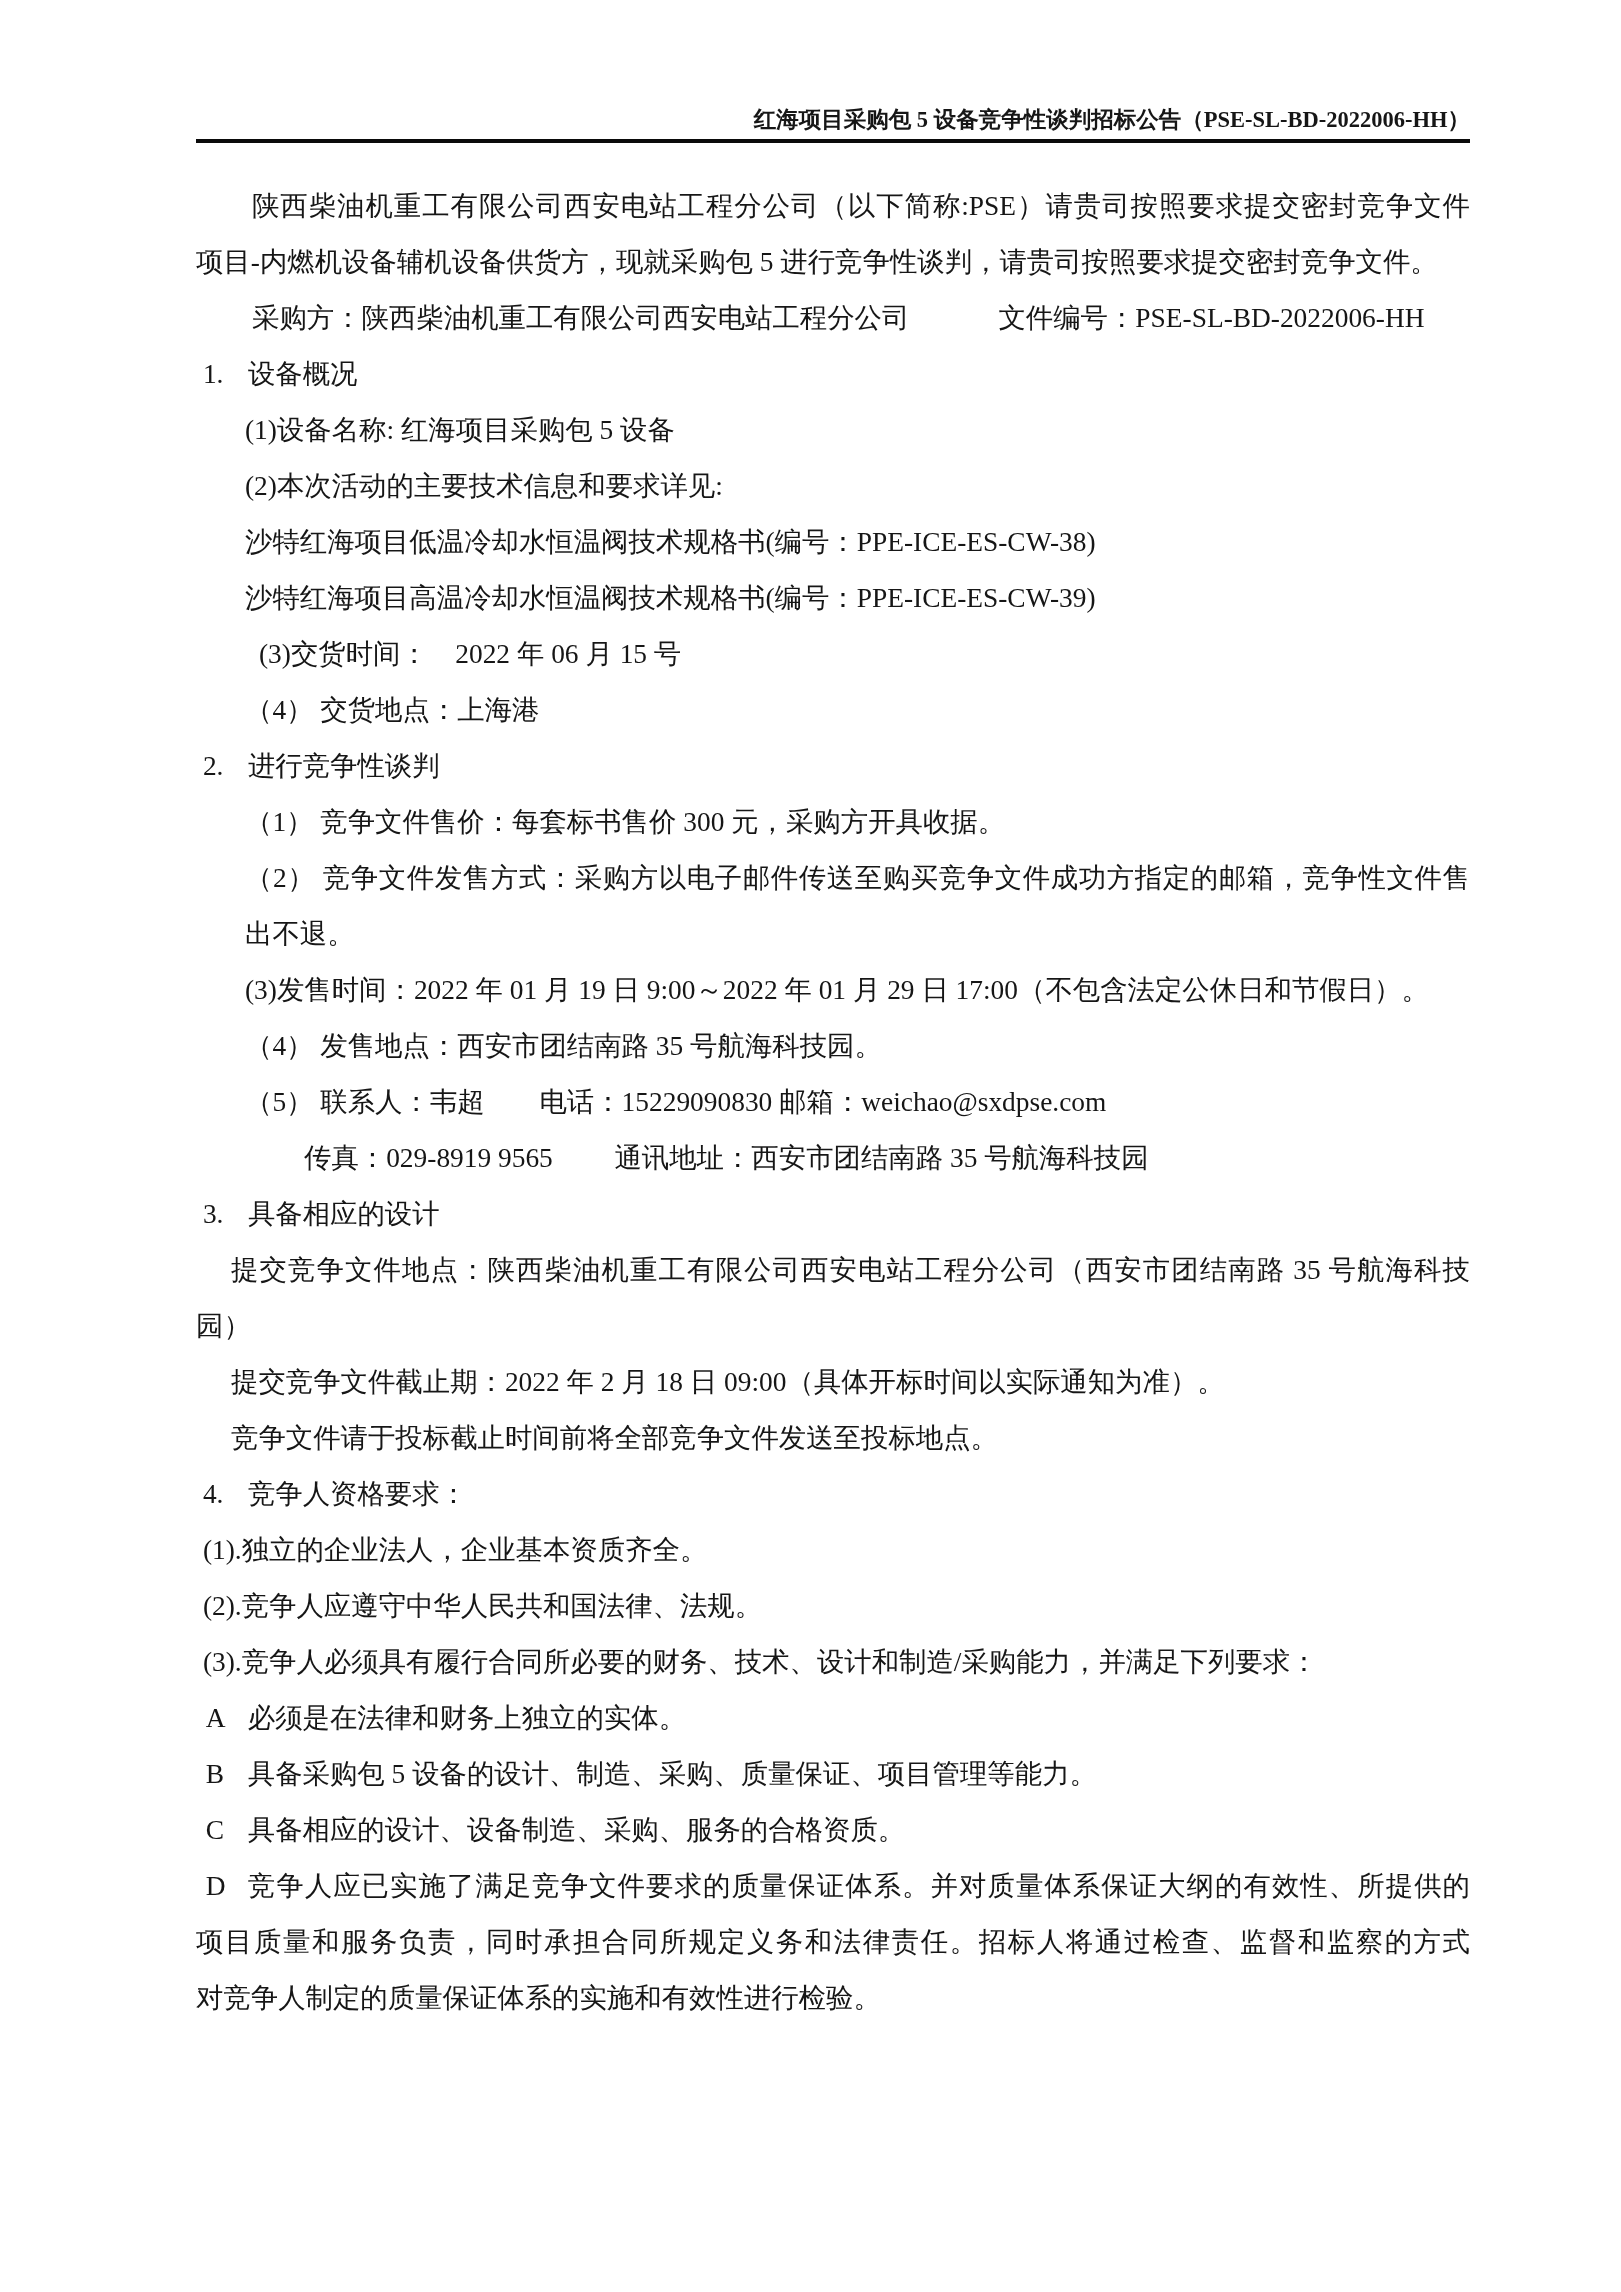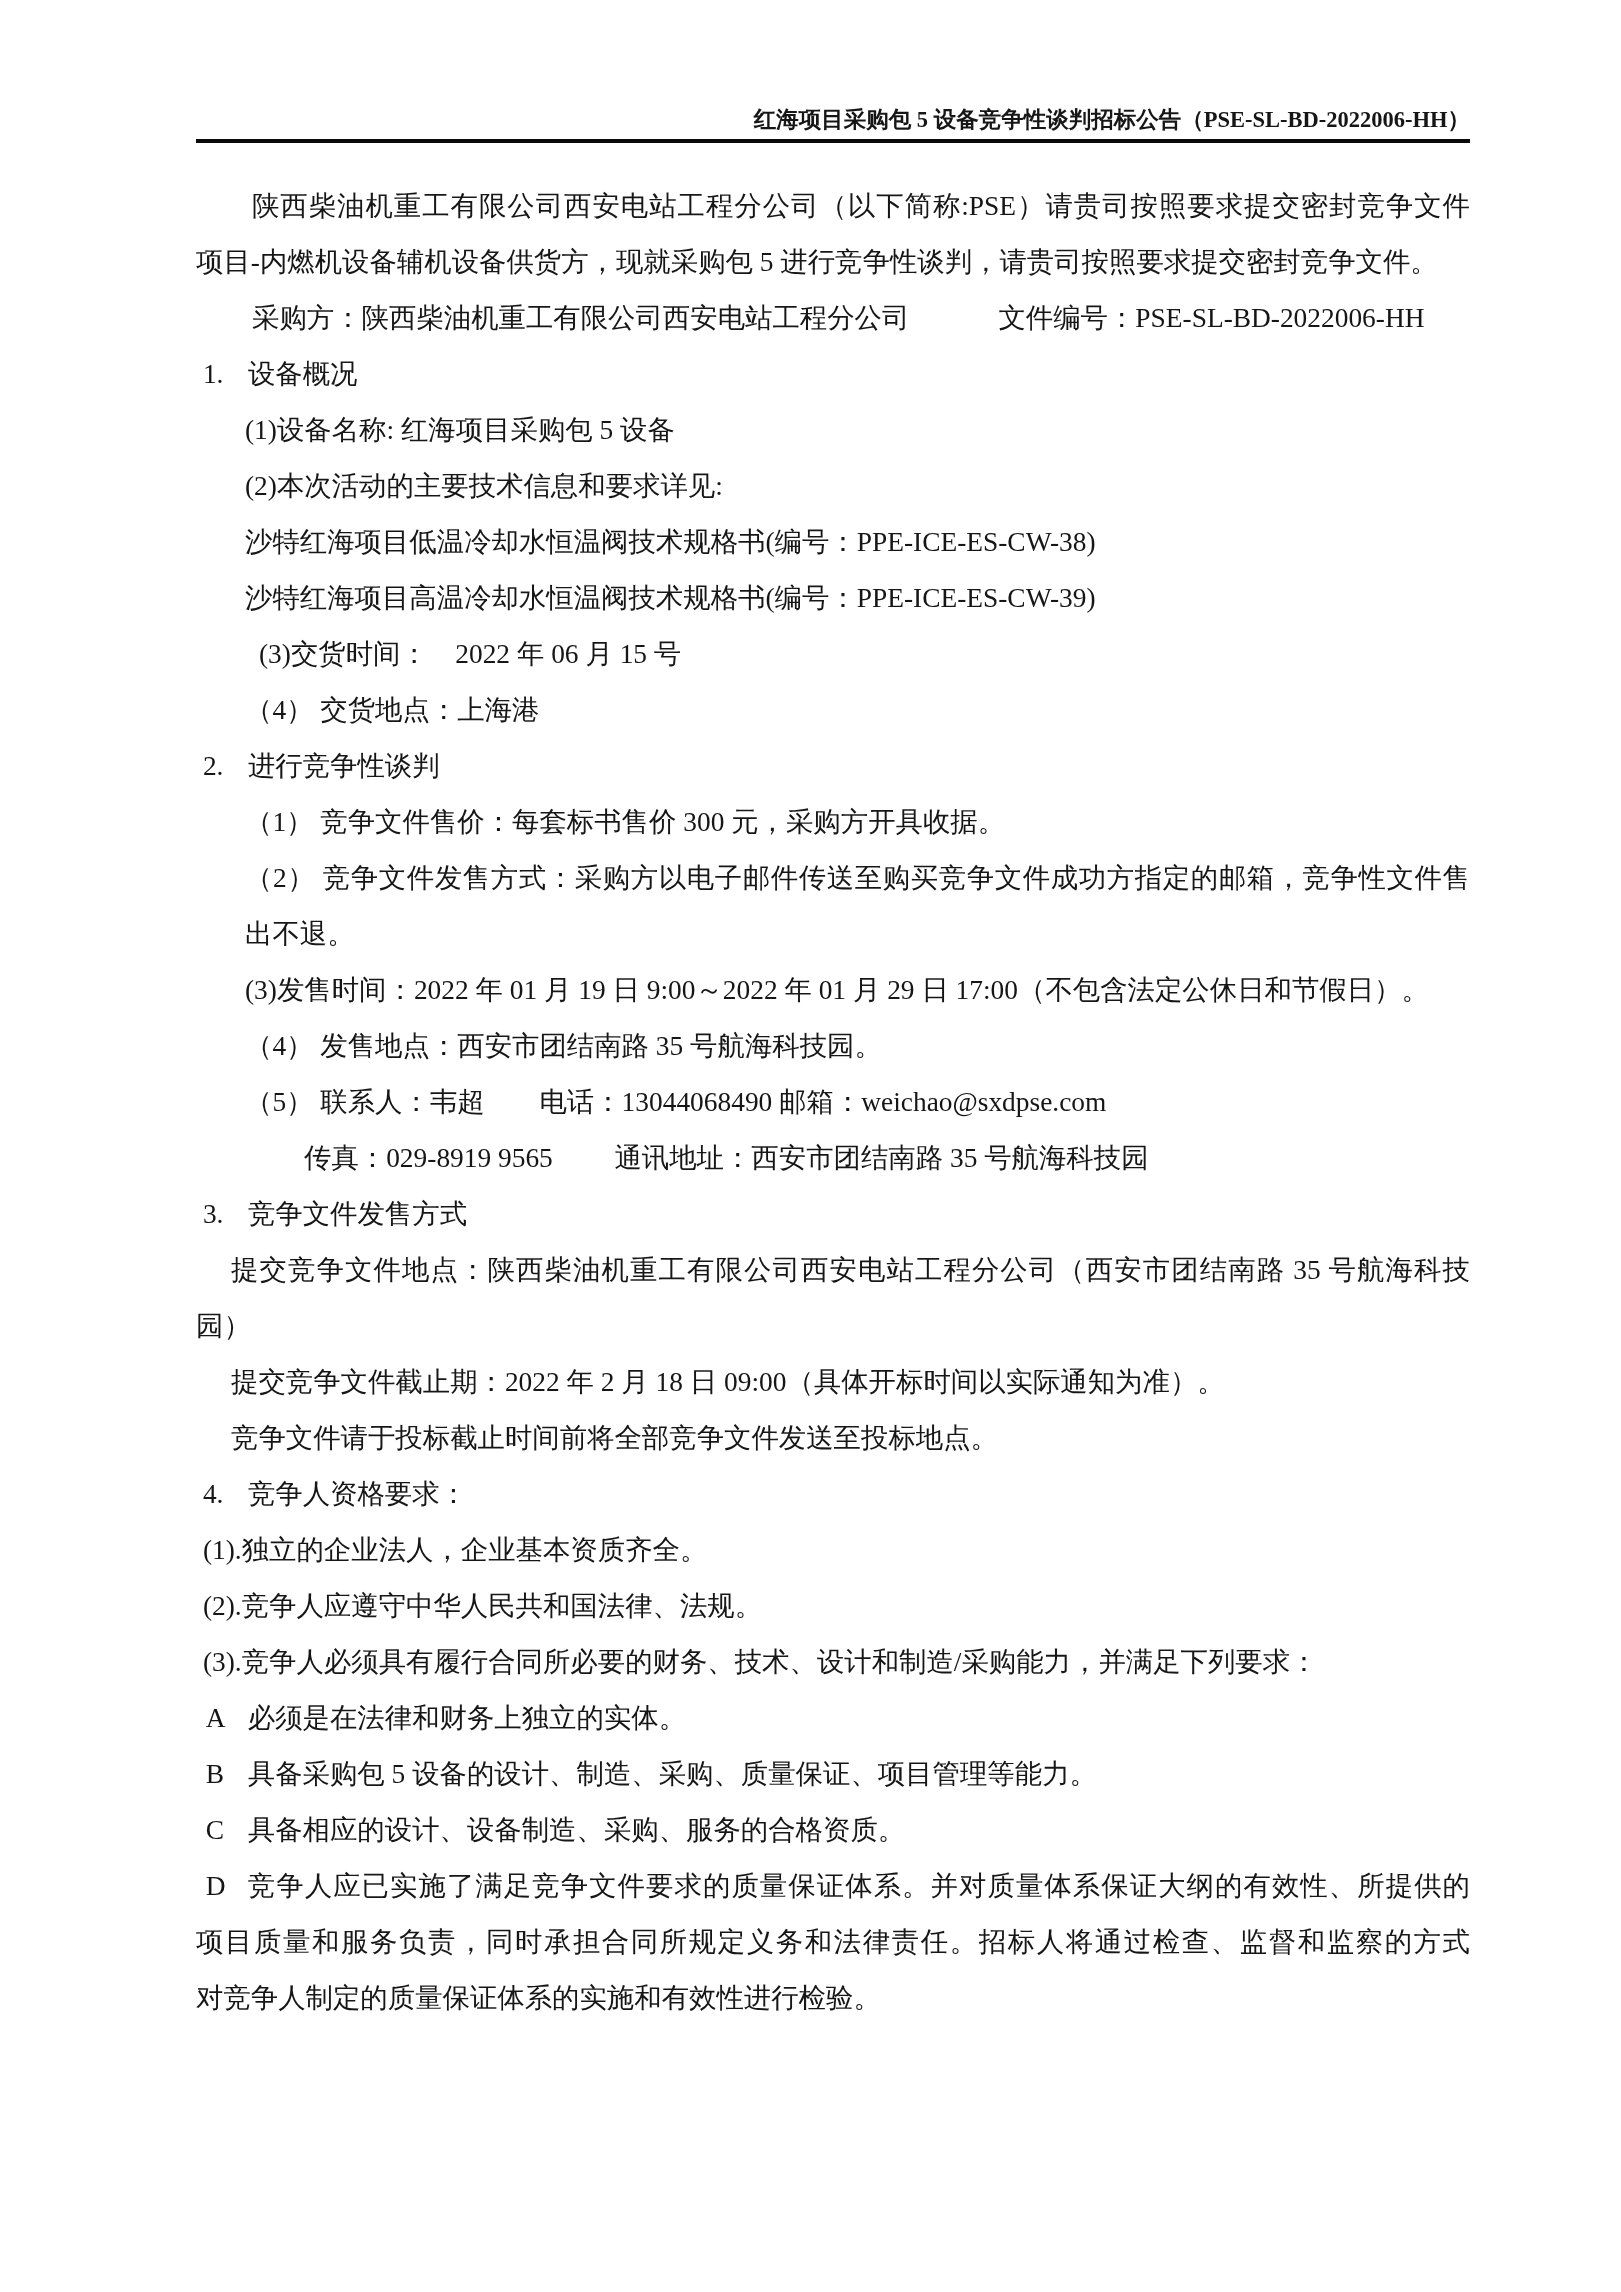--- a/index.html
+++ b/index.html
@@ -69,25 +69,25 @@
         <div class="line sub">（4） 交货地点：上海港</div>
         <div class="line num">
           <span class="numlab">2.</span>
           <span class="txt">进行竞争性谈判</span>
         </div>
         <div class="line sub">（1） 竞争文件售价：每套标书售价 300 元，采购方开具收据。</div>
         <div class="line sub full">（2） 竞争文件发售方式：采购方以电子邮件传送至购买竞争文件成功方指定的邮箱，竞争性文件售</div>
         <div class="line sub">出不退。</div>
         <div class="line sub">(3)发售时间：2022 年 01 月 19 日 9:00～2022 年 01 月 29 日 17:00（不包含法定公休日和节假日）。</div>
         <div class="line sub">（4） 发售地点：西安市团结南路 35 号航海科技园。</div>
-        <div class="line sub">（5） 联系人：韦超　　电话：13044068490 邮箱：weichao@sxdpse.com</div>
+        <div class="line sub">（5） 联系人：韦超　　电话：15229090830 邮箱：weichao@sxdpse.com</div>
         <div class="line fax">传真：029-8919 9565　　 通讯地址：西安市团结南路 35 号航海科技园</div>
         <div class="line num">
           <span class="numlab">3.</span>
-          <span class="txt">竞争文件发售方式</span>
+          <span class="txt">具备相应的设计</span>
         </div>
         <div class="line submit full">提交竞争文件地点：陕西柴油机重工有限公司西安电站工程分公司（西安市团结南路 35 号航海科技</div>
         <div class="line zero">园）</div>
         <div class="line submit">提交竞争文件截止期：2022 年 2 月 18 日 09:00（具体开标时间以实际通知为准）。</div>
         <div class="line submit">竞争文件请于投标截止时间前将全部竞争文件发送至投标地点。</div>
         <div class="line num">
           <span class="numlab">4.</span>
           <span class="txt">竞争人资格要求：</span>
         </div>
         <div class="line flush">(1).独立的企业法人，企业基本资质齐全。</div>

